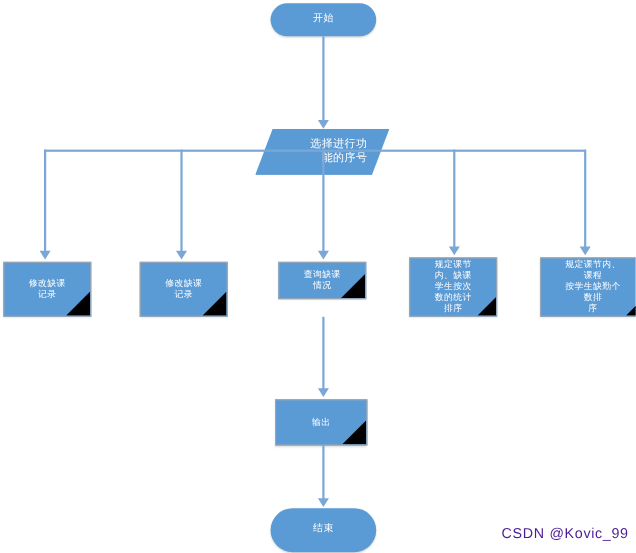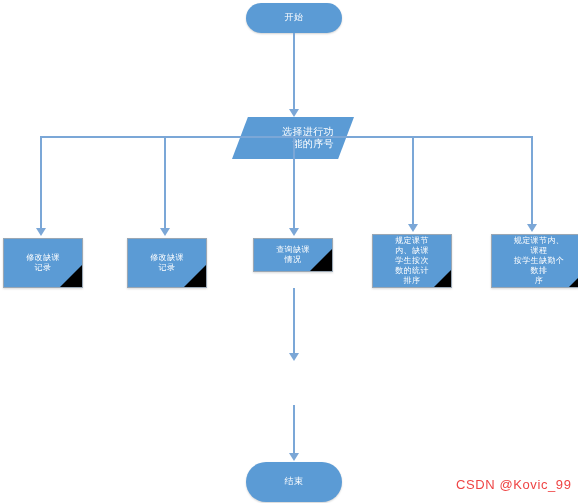--- a/index.html
+++ b/index.html
@@ -91,21 +91,21 @@
     height: 0;
     border-left: 5px solid transparent;
     border-right: 5px solid transparent;
     border-top: 8px solid #7BA7D7;
   }
 
   
   #watermark {
     position: absolute;
     font-size: 13px;
-    color: #ef4444;
+    color: #4c1d95;
     letter-spacing: 0.6px;
     font-family: "Liberation Sans", sans-serif;
     white-space: nowrap;
   }
 </style>
 </head>
 <body>
 
 <div id="canvas">
 
@@ -160,20 +160,23 @@
 
   <div class="node process small-corner" style="left:491px; top:234px; width:96px; height:54px;">
     <span class="label">规定课节内、课程
 按学生缺勤个数排
 序</span>
   </div>
 
   <div class="conn-v" style="left:293px; top:288px; height:67px;"></div>
   <div class="arrow-down" style="left:289px; top:353px;"></div>
 
+  <div class="node process" style="left:250px; top:363px; width:84px; height:42px;">
+    <span class="label">输出</span>
+  </div>
 
   <div class="conn-v" style="left:293px; top:405px; height:50px;"></div>
   <div class="arrow-down" style="left:289px; top:453px;"></div>
 
   <div class="node terminator" style="left:246px; top:462px; width:96px; height:40px;">
     <span class="label">结束</span>
   </div>
 
   <div id="watermark" style="left:456px; top:477px;">CSDN @Kovic_99</div>
 

